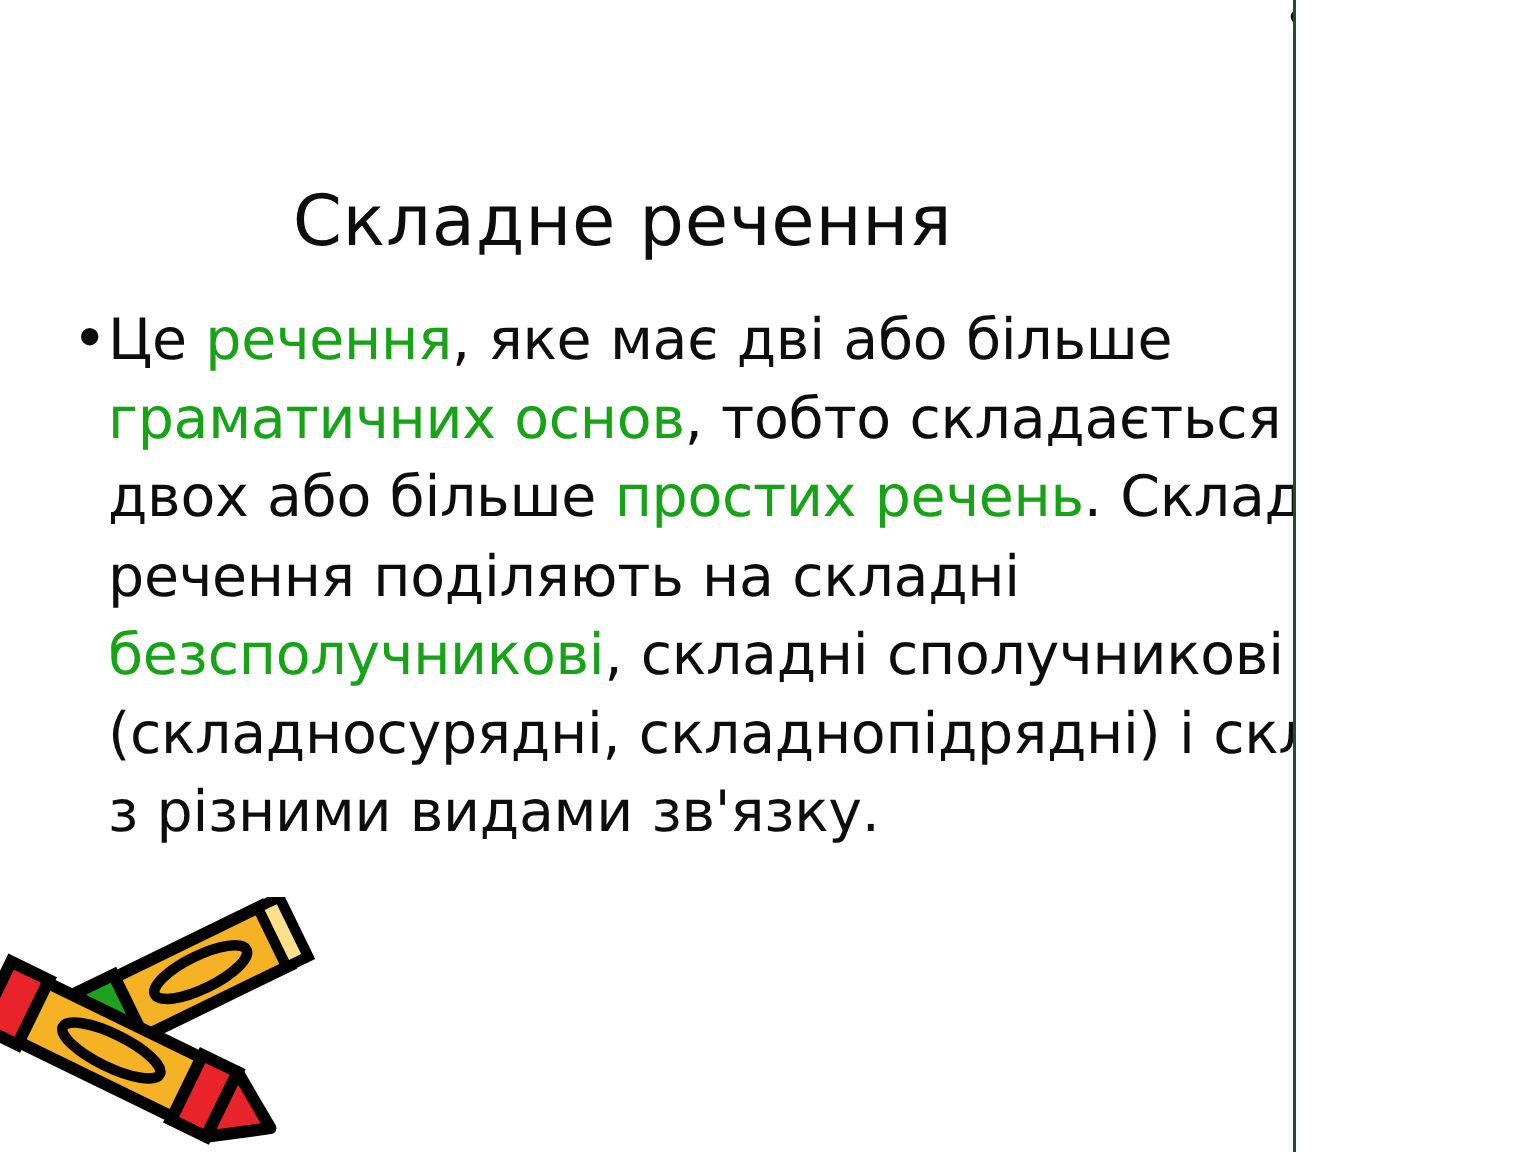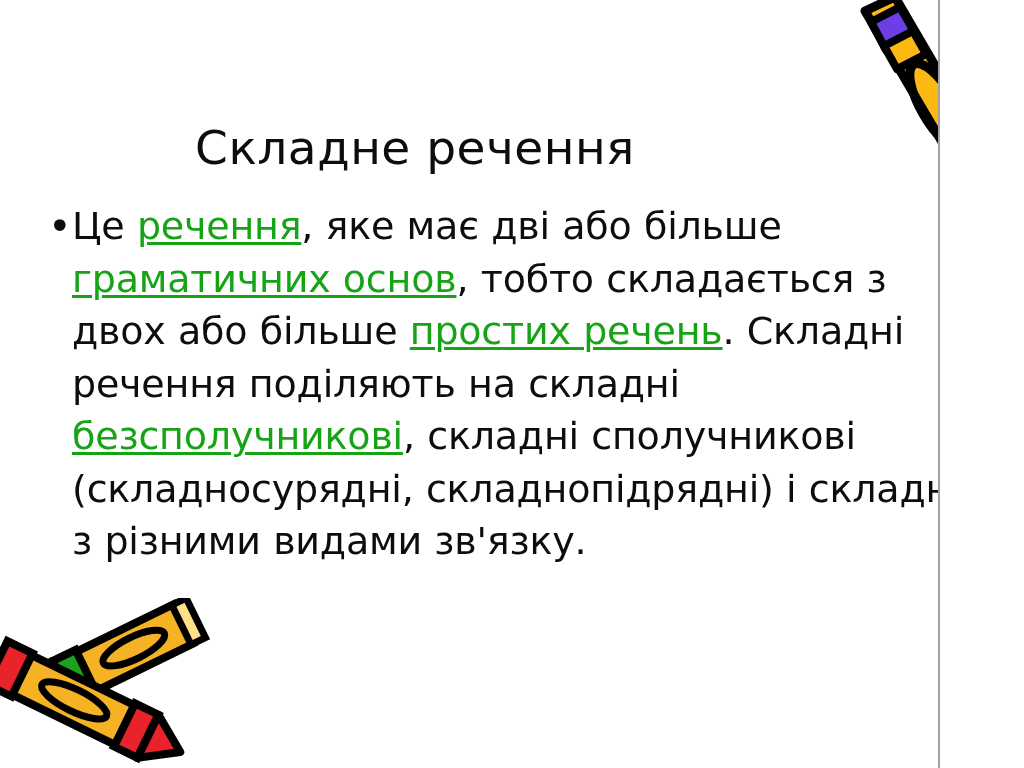--- a/index.html
+++ b/index.html
@@ -2,26 +2,26 @@
 <html><head>
 <meta charset="utf-8">
 <style>
   html, body {
     margin: 0;
     padding: 0;
     background: #ffffff;
   }
   #slide {
     position: relative;
-    width: 940px;
+    width: 864px;
     height: 768px;
     background: #ffffff;
     overflow: hidden;
     font-family: "DejaVu Sans", sans-serif;
-    border-right: 2px solid #a3a3a3;
+    border-right: 2px solid #14532d;
     box-sizing: border-box;
   }
 
   
   #title {
     position: absolute;
     left: 0;
     top: 122px;
     width: 830px;
     text-align: center;
@@ -60,21 +60,20 @@
     font-family: "DejaVu Sans", sans-serif;
     font-size: 38px;
     line-height: 52.5px;
     color: #0d0d0d;
     text-align: left;
     letter-spacing: -0.2px;
     word-spacing: 0.5px;
   }
   .hl {
     color: #16a316;
-    text-decoration: underline;
     text-decoration-thickness: 3px;
     text-underline-offset: 3px;
   }
 
   
   #clip-bottom {
     position: absolute;
     left: 0;
     bottom: 0;
     width: 1022px;

